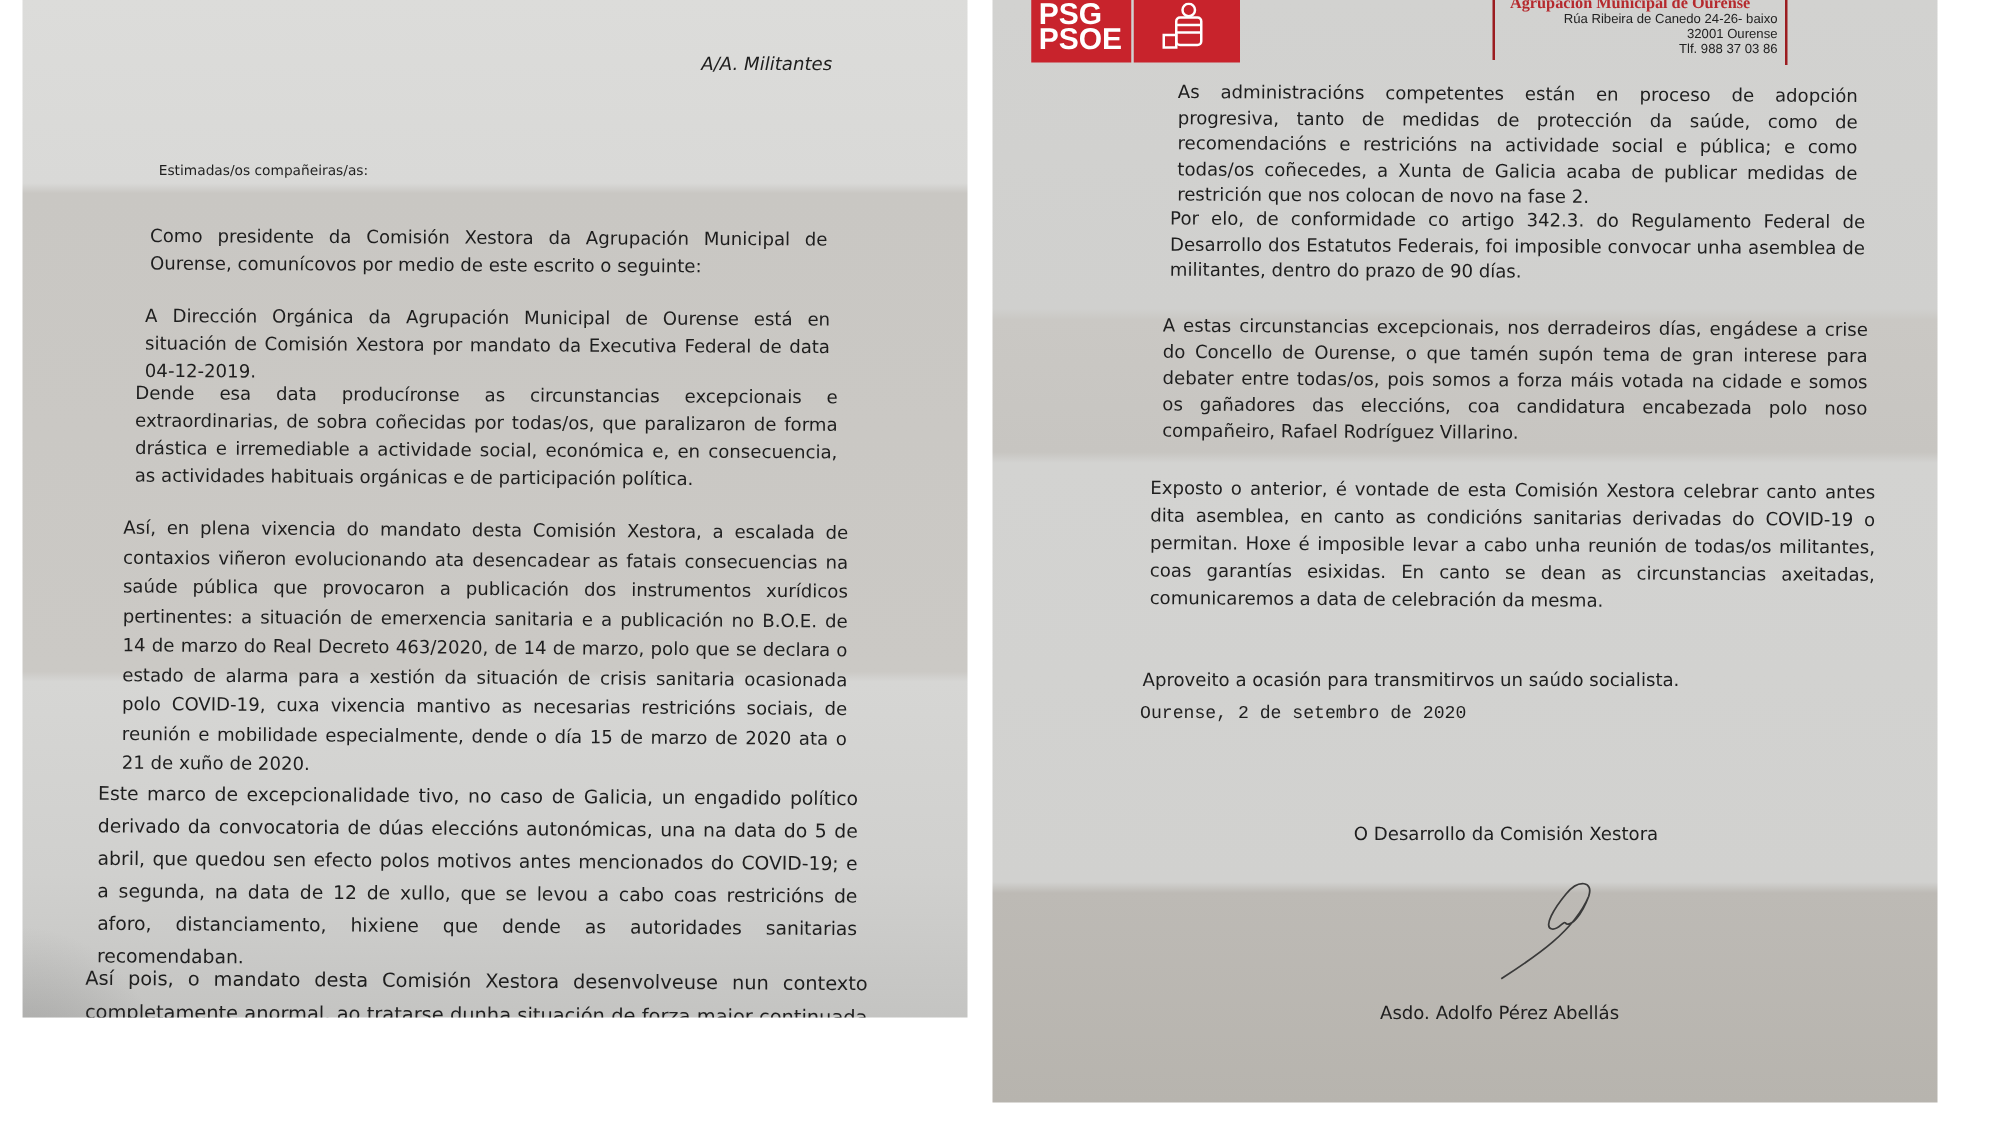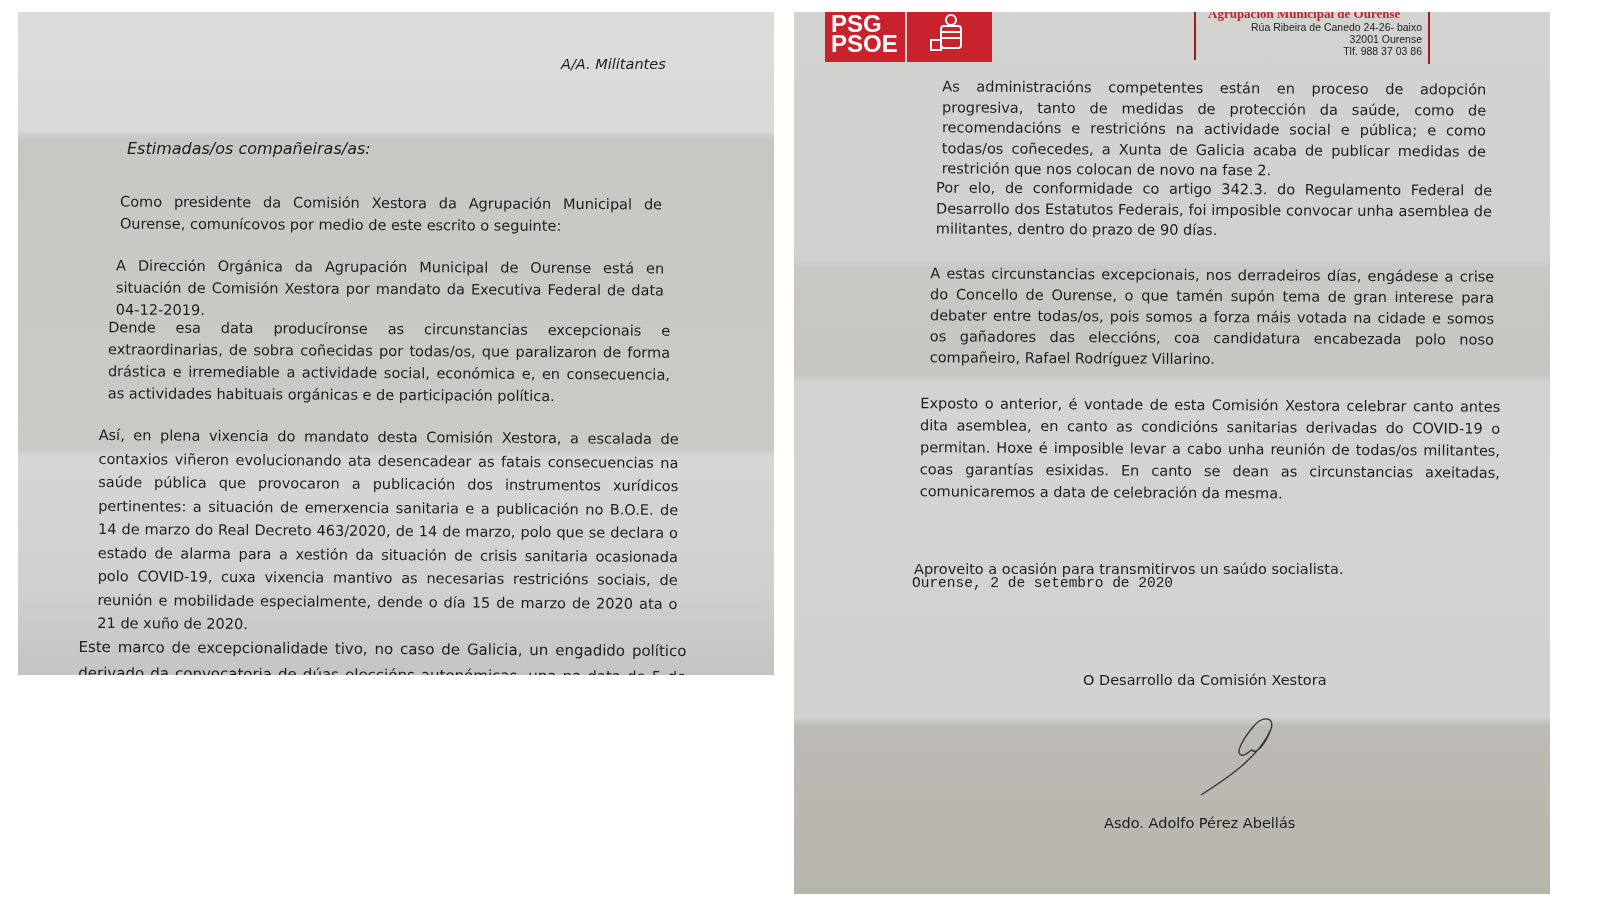--- a/index.html
+++ b/index.html
@@ -1,29 +1,29 @@
 <!DOCTYPE html>
 <html><head>
 <meta charset="utf-8">
 <style>
   * { box-sizing: border-box; margin: 0; padding: 0; }
   html, body { width: 1600px; height: 900px; background: #ffffff; overflow: hidden; }
   body { position: relative; font-family: "DejaVu Sans", "Liberation Sans", sans-serif; color: #1e1e1e; }
 
-  .page { position: absolute; overflow: hidden; margin-top: 12px; }
-  #page-left { left: 18px; top: 0; width: 756px; height: 663px;
+  .page { position: absolute; overflow: hidden; }
+  #page-left { left: 18px; top: 0; width: 756px; height: 814px;
     background: linear-gradient(180deg, #dcdcda 0%, #d9d9d7 18%, #c9c7c3 19%, #cbc9c5 66%, #d6d6d4 67%, #d0d0ce 86%, #c4c4c2 100%); }
   #page-left::after { content: ""; position: absolute; left: 0; top: 740px; width: 120px; height: 142px;
     background: radial-gradient(ellipse at 0% 100%, rgba(80,80,80,0.35), rgba(80,80,80,0) 70%); }
 
   #page-right { left: 794px; top: 0; width: 756px; height: 882px;
     background: linear-gradient(180deg, #d2d2d0 0%, #d0d0ce 28%, #cac8c4 29%, #c7c5c1 41%, #d3d3d1 42%, #d1d1cf 80%, #bdbab5 81%, #b7b4ae 100%); }
 
   .txt { position: absolute; font-size: 14.5px; line-height: 22px; text-align: justify; }
-  .txt.small { font-size: 16px; font-style: italic; }
+  .txt.small { font-size: 11px; }
   .txt.italic { font-style: italic; }
   .txt.left { text-align: left; }
 
   
   #logo-psg { position: absolute; left: 31px; top: 0; width: 80px; height: 50px; background: #c8232c;
     color: #ffffff; font-family: "Liberation Sans", sans-serif; font-weight: bold; font-size: 24px;
     line-height: 20px; padding: 2px 6px; }
   #logo-rose { position: absolute; left: 113px; top: 0; width: 85px; height: 50px; background: #c8232c; }
   #logo-rose svg { position: absolute; left: 20px; top: 2px; }
   #header-rule { position: absolute; left: 400px; top: 0; width: 2px; height: 48px; background: #9b1c20; }
@@ -69,21 +69,21 @@
   <div id="org-name">Agrupación Municipal de Ourense</div>
   <div class="addr" style="top:10px;text-align:center;">Rúa Ribeira  de Canedo 24-26- baixo</div>
   <div class="addr" style="top:22px;">32001 Ourense</div>
   <div class="addr" style="top:34px;">Tlf.   988 37 03 86</div>
   <div id="header-rule-right"></div>
 
   <div class="txt" style="left:148px; top:66px; width:544px; line-height:20.5px; transform:rotate(0.35deg);">As administracións competentes están en proceso de adopción progresiva, tanto de medidas de protección da saúde, como de recomendacións e restricións na actividade social e pública; e como todas/os coñecedes, a Xunta de Galicia acaba de publicar medidas de restrición que nos colocan de novo na fase 2.</div>
   <div class="txt" style="left:142px; top:167px; width:556px; line-height:20.5px; transform:rotate(0.3deg);">Por elo, de conformidade co artigo 342.3. do Regulamento Federal de Desarrollo dos Estatutos Federais, foi imposible convocar unha asemblea de militantes, dentro do prazo de 90 días.</div>
   <div class="txt" style="left:136px; top:253px; width:564px; line-height:21px; transform:rotate(0.35deg);">A estas circunstancias excepcionais, nos derradeiros días, engádese a crise do Concello de Ourense, o que tamén supón tema de gran interese para debater entre todas/os, pois somos a forza máis votada na cidade e somos os gañadores das eleccións, coa candidatura encabezada polo noso compañeiro, Rafael Rodríguez Villarino.</div>
   <div class="txt" style="left:126px; top:382px; width:580px; line-height:22px; transform:rotate(0.35deg);">Exposto o anterior, é vontade de esta Comisión Xestora celebrar canto antes dita asemblea, en canto as condicións sanitarias derivadas do COVID-19 o permitan. Hoxe é imposible levar a cabo unha reunión de todas/os militantes, coas garantías esixidas. En canto se dean as circunstancias axeitadas, comunicaremos a data de celebración da mesma.</div>
-  <div class="txt left" style="left:120px; top:546px;text-align:center;">Aproveito a ocasión para transmitirvos un saúdo socialista.</div>
+  <div class="txt left" style="left:120px; top:534px;text-align:center;">Aproveito a ocasión para transmitirvos un saúdo socialista.</div>
   <div class="txt left" style="left:118px; top:560px;font-family:Liberation Mono, monospace;">Ourense, 2 de setembro de 2020</div>
 
   <div class="txt left" style="left:289px; top:657px;">O Desarrollo da Comisión Xestora</div>
   <svg id="signature" width="90" height="85" viewBox="0 0 90 85">
     <path d="M2 78 C 30 60, 60 40, 72 12 C 76 0, 64 -2, 54 10 C 44 22, 36 36, 42 38 C 48 40, 52 30, 54 34 C 58 36, 66 28, 72 12" fill="none" stroke="#3a3a3a" stroke-width="1.4"></path>
   </svg>
   <div class="txt left" style="left:310px; top:800px;">Asdo. Adolfo Pérez Abellás</div>
 </div>
 
 </body></html>

